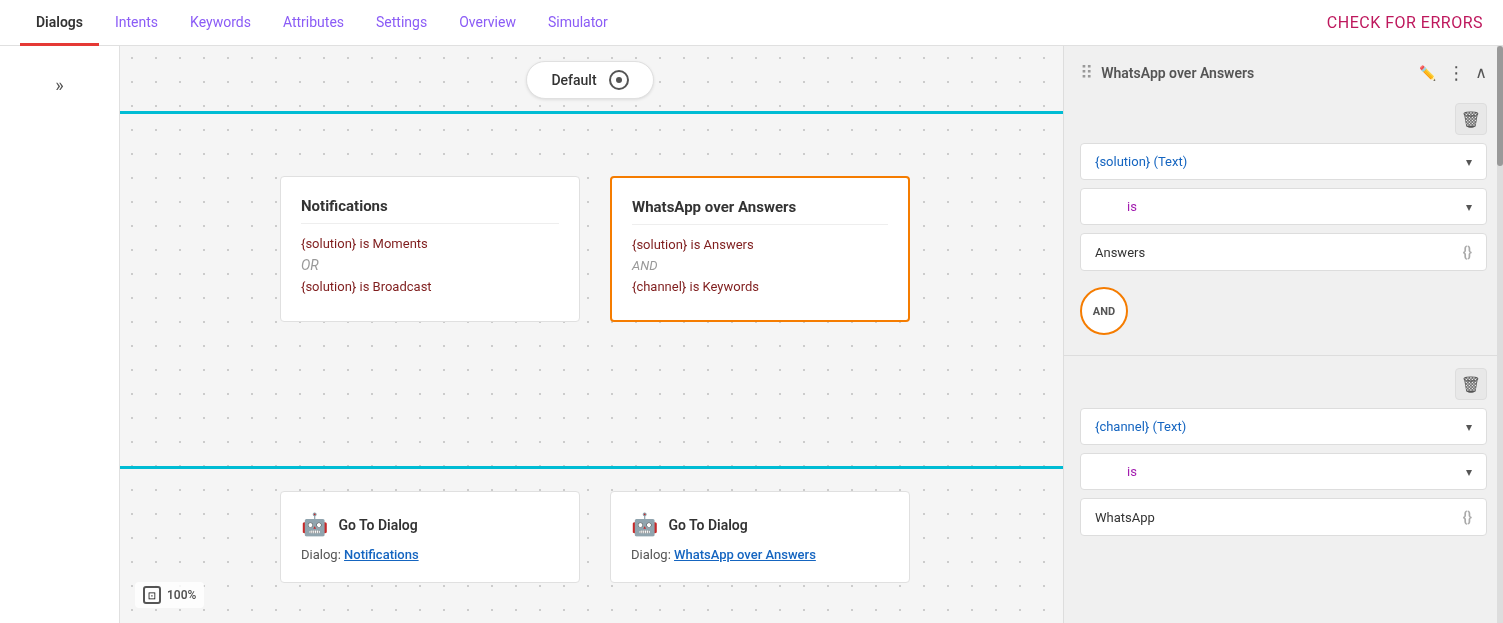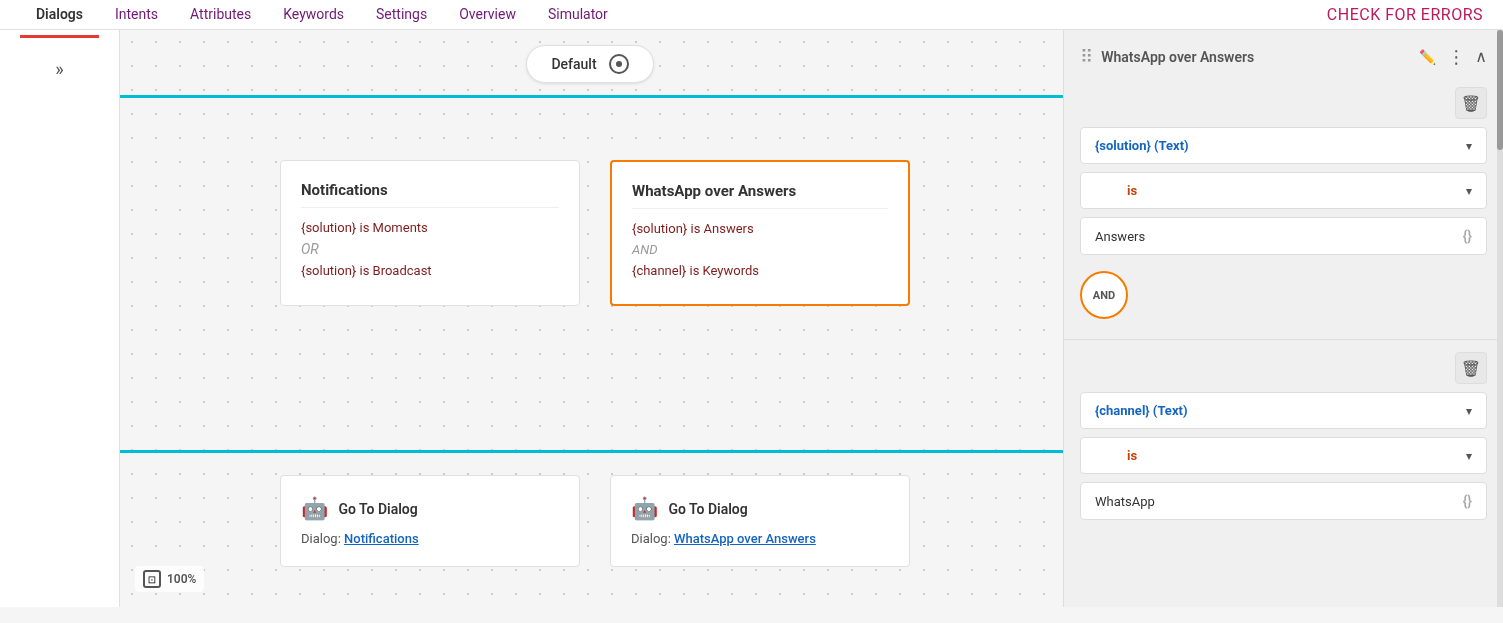--- a/index.html
+++ b/index.html
@@ -2,24 +2,24 @@
 <html><head>
   <meta charset="utf-8">
   <style>
     * { box-sizing: border-box; margin: 0; padding: 0; }
     body { font-family: -apple-system, BlinkMacSystemFont, 'Segoe UI', Roboto, sans-serif; background: #f5f5f5; overflow: hidden; height: 623px; width: 1503px; }
 
     
     .top-nav {
       display: flex; align-items: center; background: #fff;
       border-bottom: 1px solid #e0e0e0; padding: 0 20px;
-      height: 30px; position: relative;
+      height: 46px; position: relative;
     }
     .nav-tab {
-      padding: 14px 16px; font-size: 14px; color: #701a75; cursor: pointer;
+      padding: 14px 16px; font-size: 14px; color: #8b5cf6; cursor: pointer;
       border-bottom: 3px solid transparent; margin-bottom: -1px;
       display: flex; align-items: center; height: 46px;
     }
     .nav-tab.active { color: #333; border-bottom-color: #e53935; font-weight: 600; }
     .check-errors-btn {
       margin-left: auto; color: #be185d; font-size: 16px; font-weight: 400;
       cursor: pointer; letter-spacing: 0.5px; text-transform: uppercase;
     }
 
     
@@ -129,24 +129,24 @@
       align-self: flex-end; cursor: pointer; color: #555; font-size: 16px;
       background: #e8e8e8; border: 1px solid #ddd; border-radius: 4px;
       width: 32px; height: 32px; display: flex; align-items: center; justify-content: center;
     }
 
     .panel-select {
       background: #fff; border: 1px solid #ddd; border-radius: 4px;
       padding: 10px 14px; display: flex; align-items: center; justify-content: space-between;
       cursor: pointer; font-size: 13px;
     }
-    .panel-select .select-text { color: #1565c0; font-weight: 700; }
+    .panel-select .select-text { color: #1565c0; font-weight: 400; }
     .panel-select .chevron-down { color: #555; font-size: 12px; }
 
-    .panel-select.plain .select-text { color: #c2410c; padding-left: 32px; }
+    .panel-select.plain .select-text { color: #a21caf; padding-left: 32px; }
 
     .panel-value-box {
       background: #fff; border: 1px solid #ddd; border-radius: 4px;
       padding: 10px 14px; display: flex; align-items: flex-end; justify-content: space-between;
       font-size: 13px; color: #333;
     }
     .curly-icon { color: #aaa; font-size: 14px; font-weight: 600; }
 
     .and-btn {
       align-self: center; background: #fff; border: 2px solid #f57c00; border-radius: 50%;
@@ -169,22 +169,22 @@
       position: absolute; right: 0; top: 0; width: 6px; height: 120px;
       background: #999; border-radius: 3px;
     }
   </style>
 </head>
 <body>
 
 <div class="top-nav">
   <div class="nav-tab active">Dialogs</div>
   <div class="nav-tab">Intents</div>
+  <div class="nav-tab">Keywords</div>
   <div class="nav-tab">Attributes</div>
-  <div class="nav-tab">Keywords</div>
   <div class="nav-tab">Settings</div>
   <div class="nav-tab">Overview</div>
   <div class="nav-tab">Simulator</div>
   <div class="check-errors-btn">CHECK FOR ERRORS</div>
 </div>
 
 <div class="main-layout">
 
   <div class="left-sidebar">
     <div class="expand-btn">»</div>

